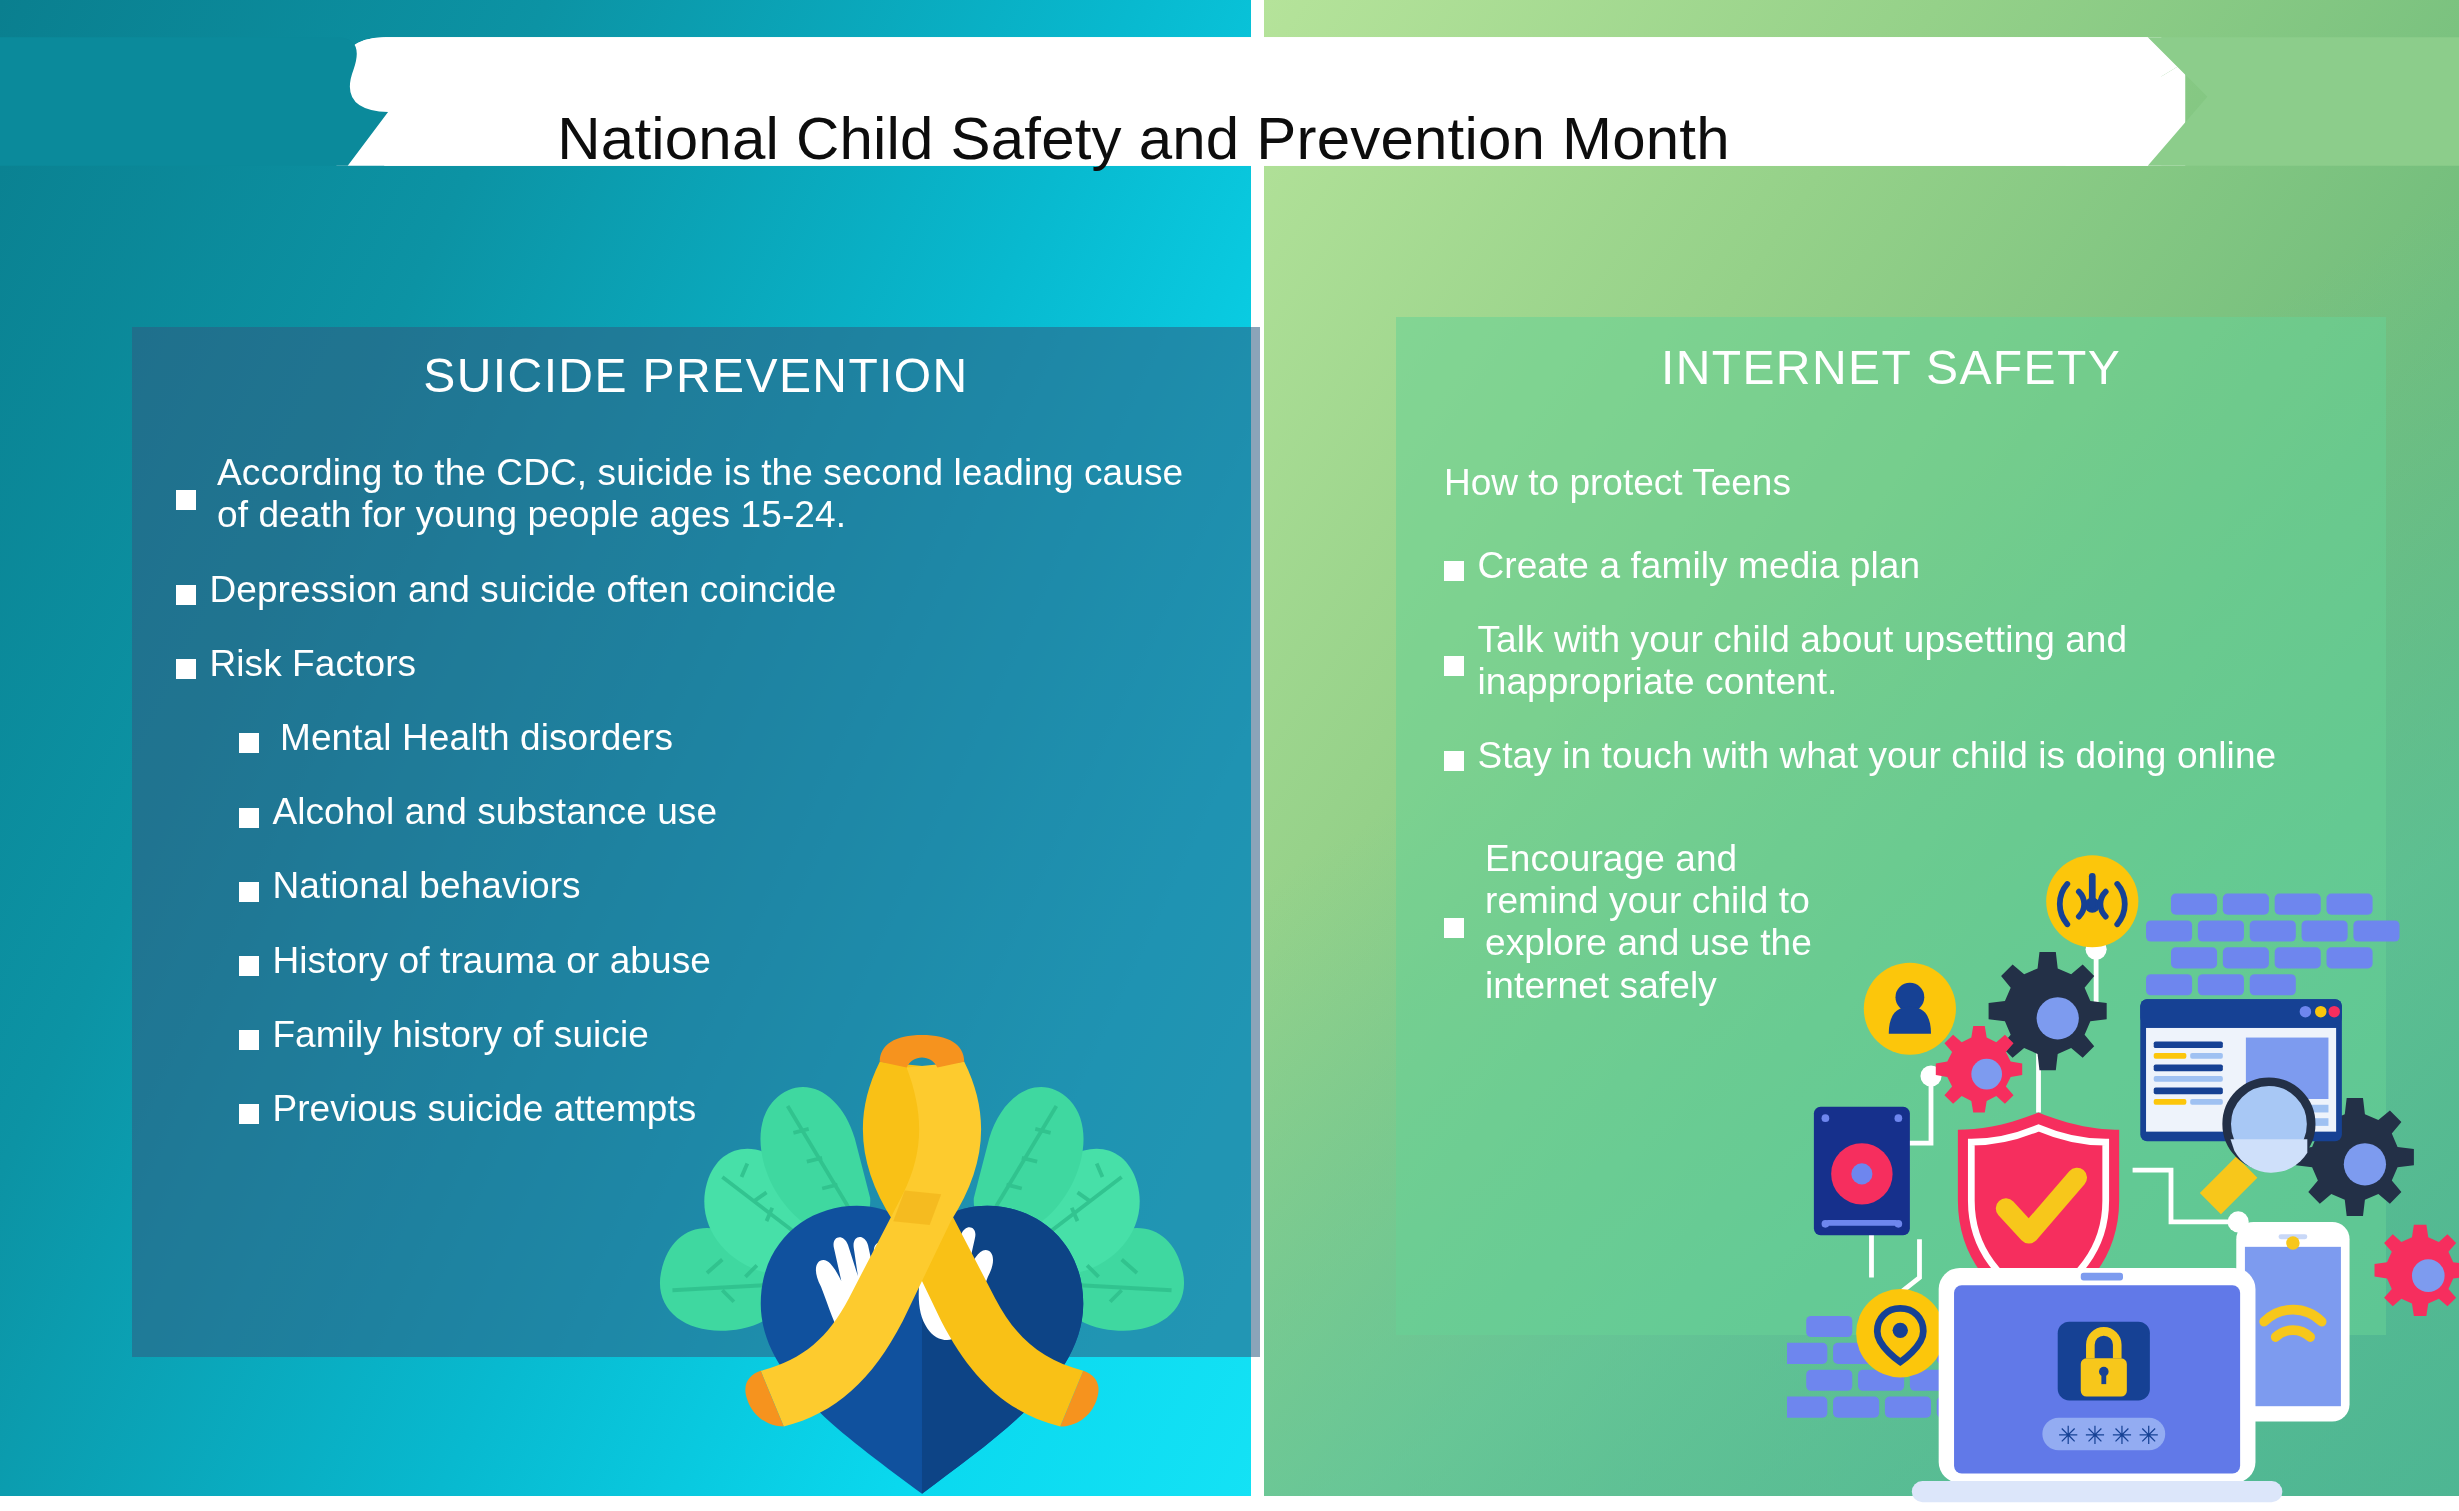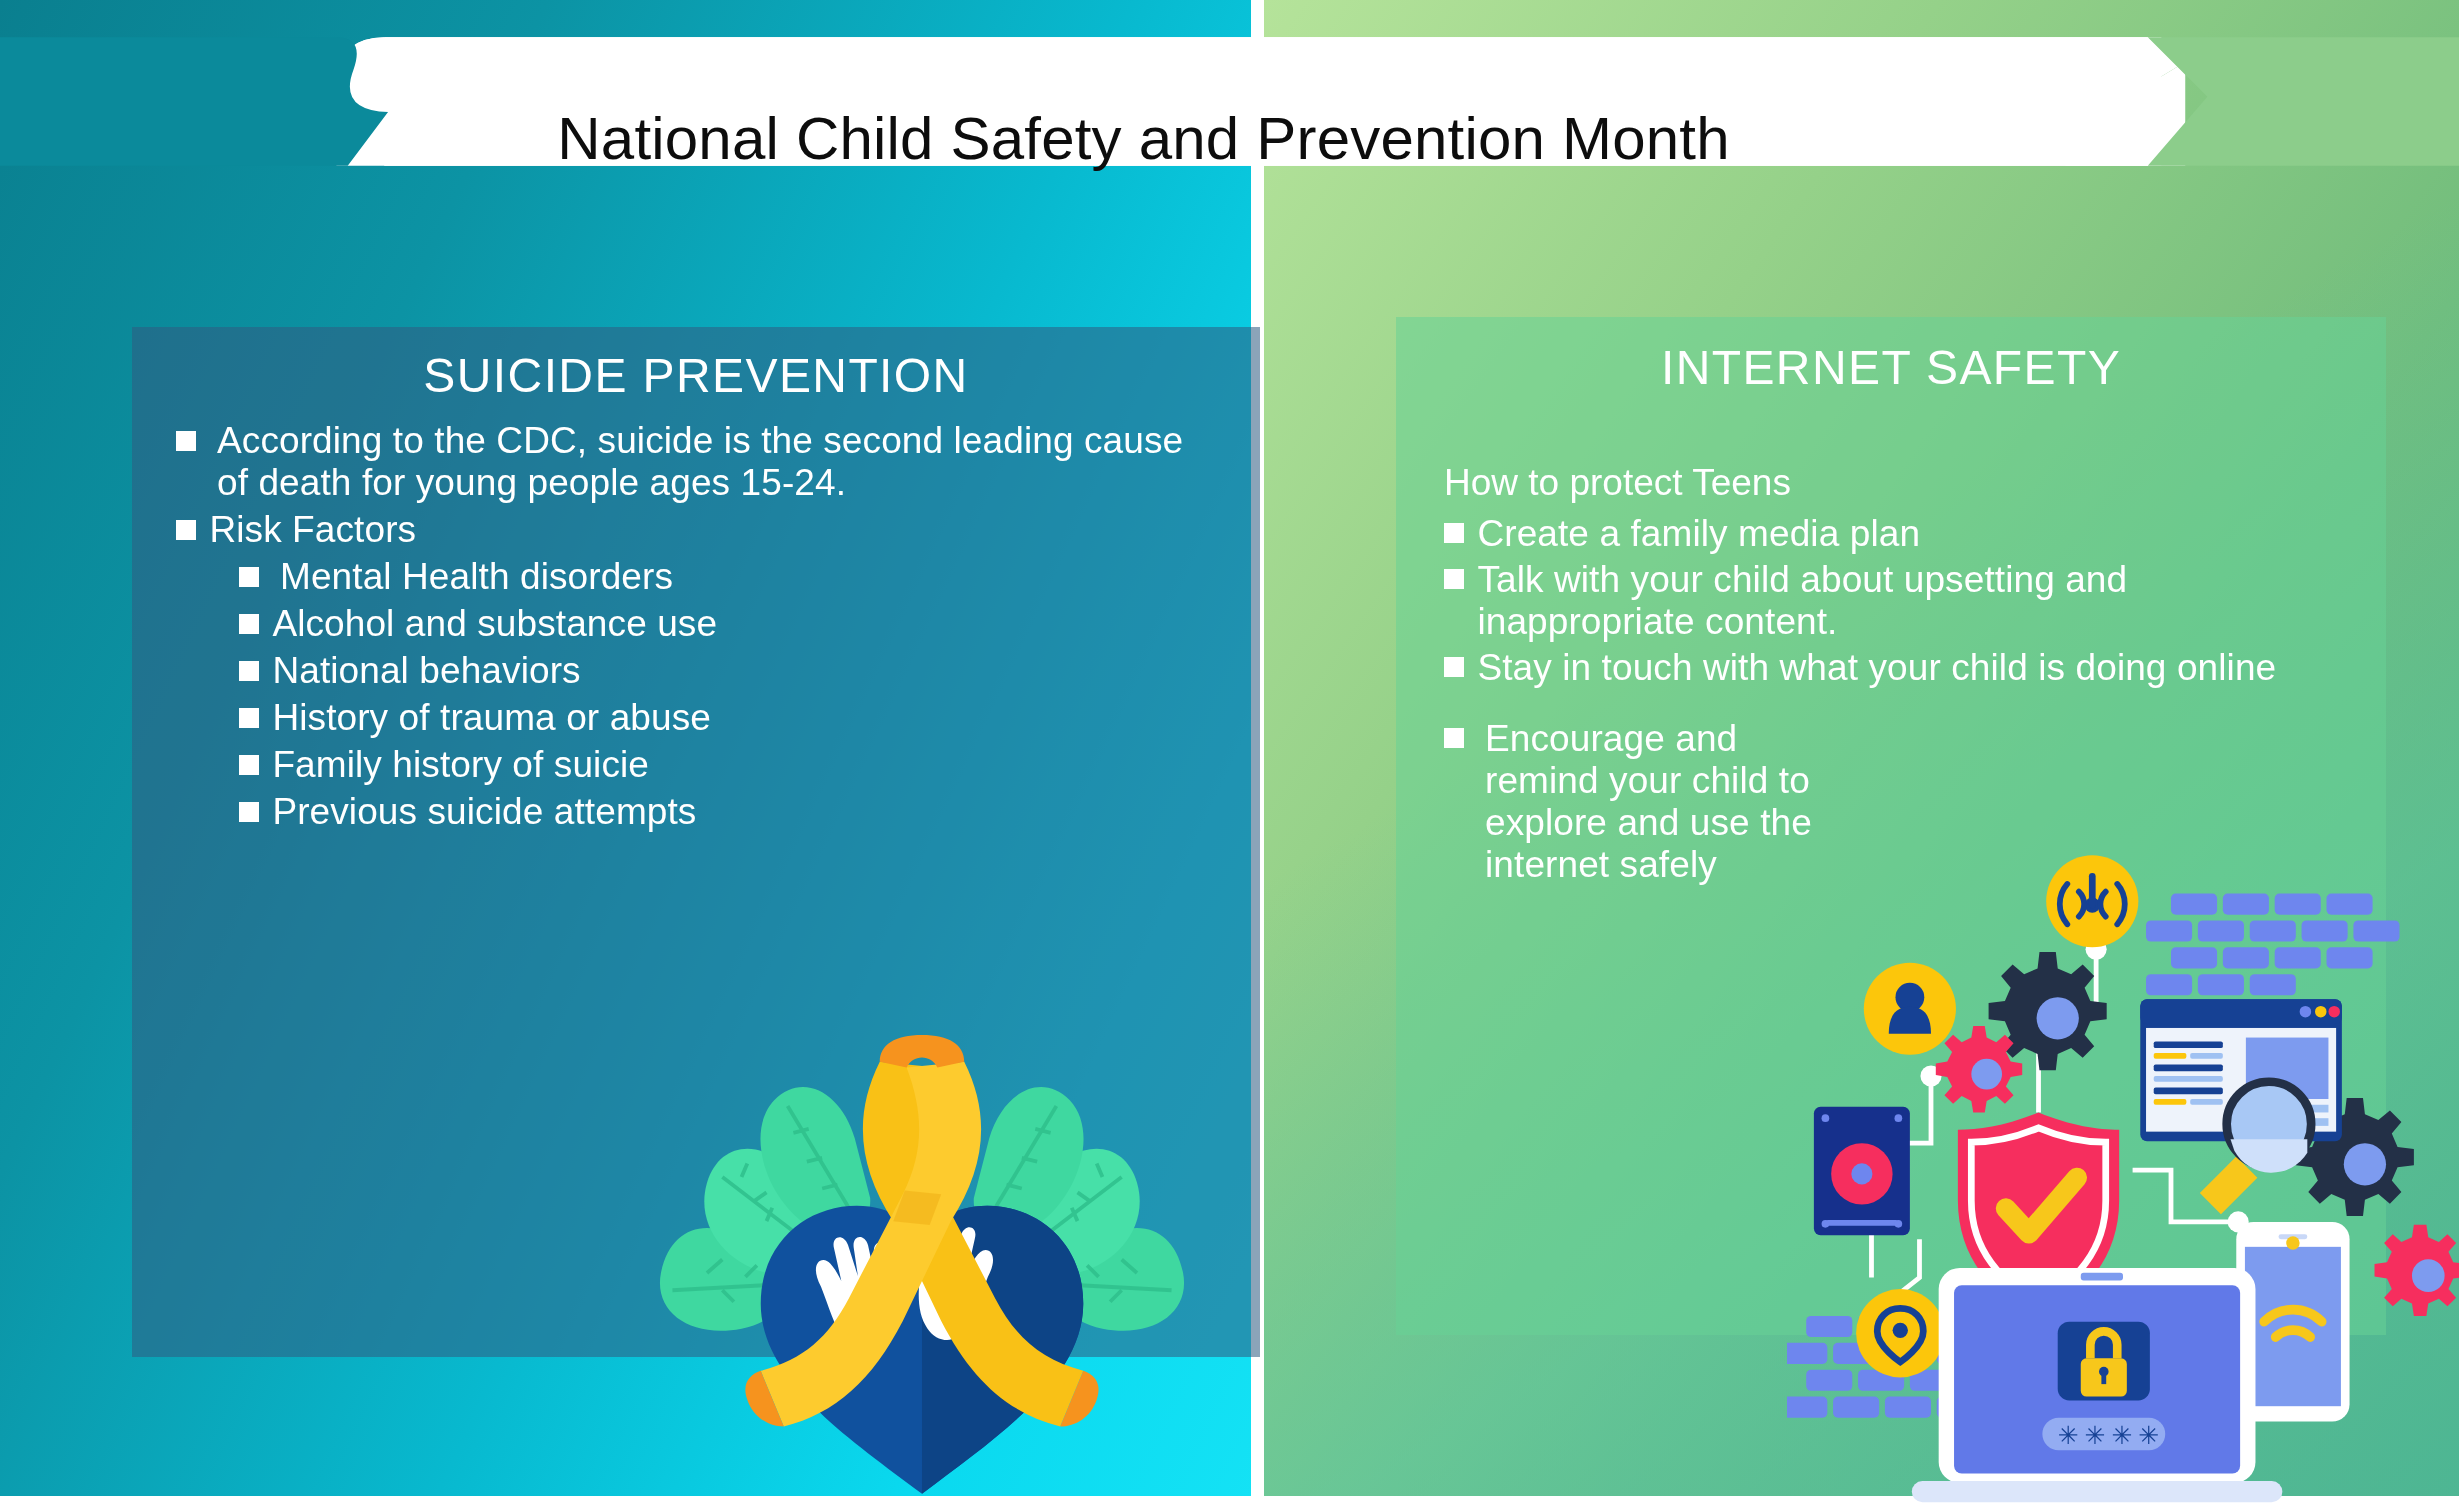--- a/index.html
+++ b/index.html
@@ -49,22 +49,22 @@
   .panel-head{
     text-align:center;color:#ffffff;font-size:48px;letter-spacing:1.4px;
     font-weight:400;padding-top:21px;
   }
   .panel-right .panel-head{padding-top:23px;}
 
   .body-left{padding:17.3px 44px 0 44px;color:#fff;}
   .body-right{padding:21px 38px 0 48px;color:#fff;}
 
   .ln{
-    display:flex;align-items:flex-start;color:#ffffff;
-    font-size:37px;line-height:1.14;letter-spacing:0.1px;
+    display:flex;align-items:center;color:#ffffff;
+    font-size:37px;line-height:1.14;letter-spacing:0.1px;margin-top:32px;
   }
   .ln .bullet{
     flex:0 0 auto;margin-right:13.4px;margin-top:10.6px;
     width:20px;height:20px;background:#ffffff;
   }
   .ln .bullet.sp{margin-right:21px;}
   .ln .txt{flex:1 1 auto;}
   .para{color:#fff;font-size:37px;line-height:1.16;}
   .sub{margin-left:63px;}
   .gap{height:25px;}
@@ -109,20 +109,24 @@
     <div class="ribbon-title">National Child Safety and Prevention Month</div>
   </div>
 
   <div class="panel panel-left">
     <div class="panel-head">SUICIDE PREVENTION</div>
 
     <div class="body-left">
       <div class="ln">
         <span class="bullet sp"></span>
         <span class="txt">According to the CDC, suicide is the second leading cause of death for young people ages 15-24.</span>
+      </div>
+      <div class="ln">
+        <span class="bullet"></span>
+        <span class="txt">Depression and suicide often coincide</span>
       </div>
       <div class="ln">
         <span class="bullet"></span>
         <span class="txt">Risk Factors</span>
       </div>
 
       <div class="ln sub">
         <span class="bullet sp"></span>
         <span class="txt">Mental Health disorders</span>
       </div>

